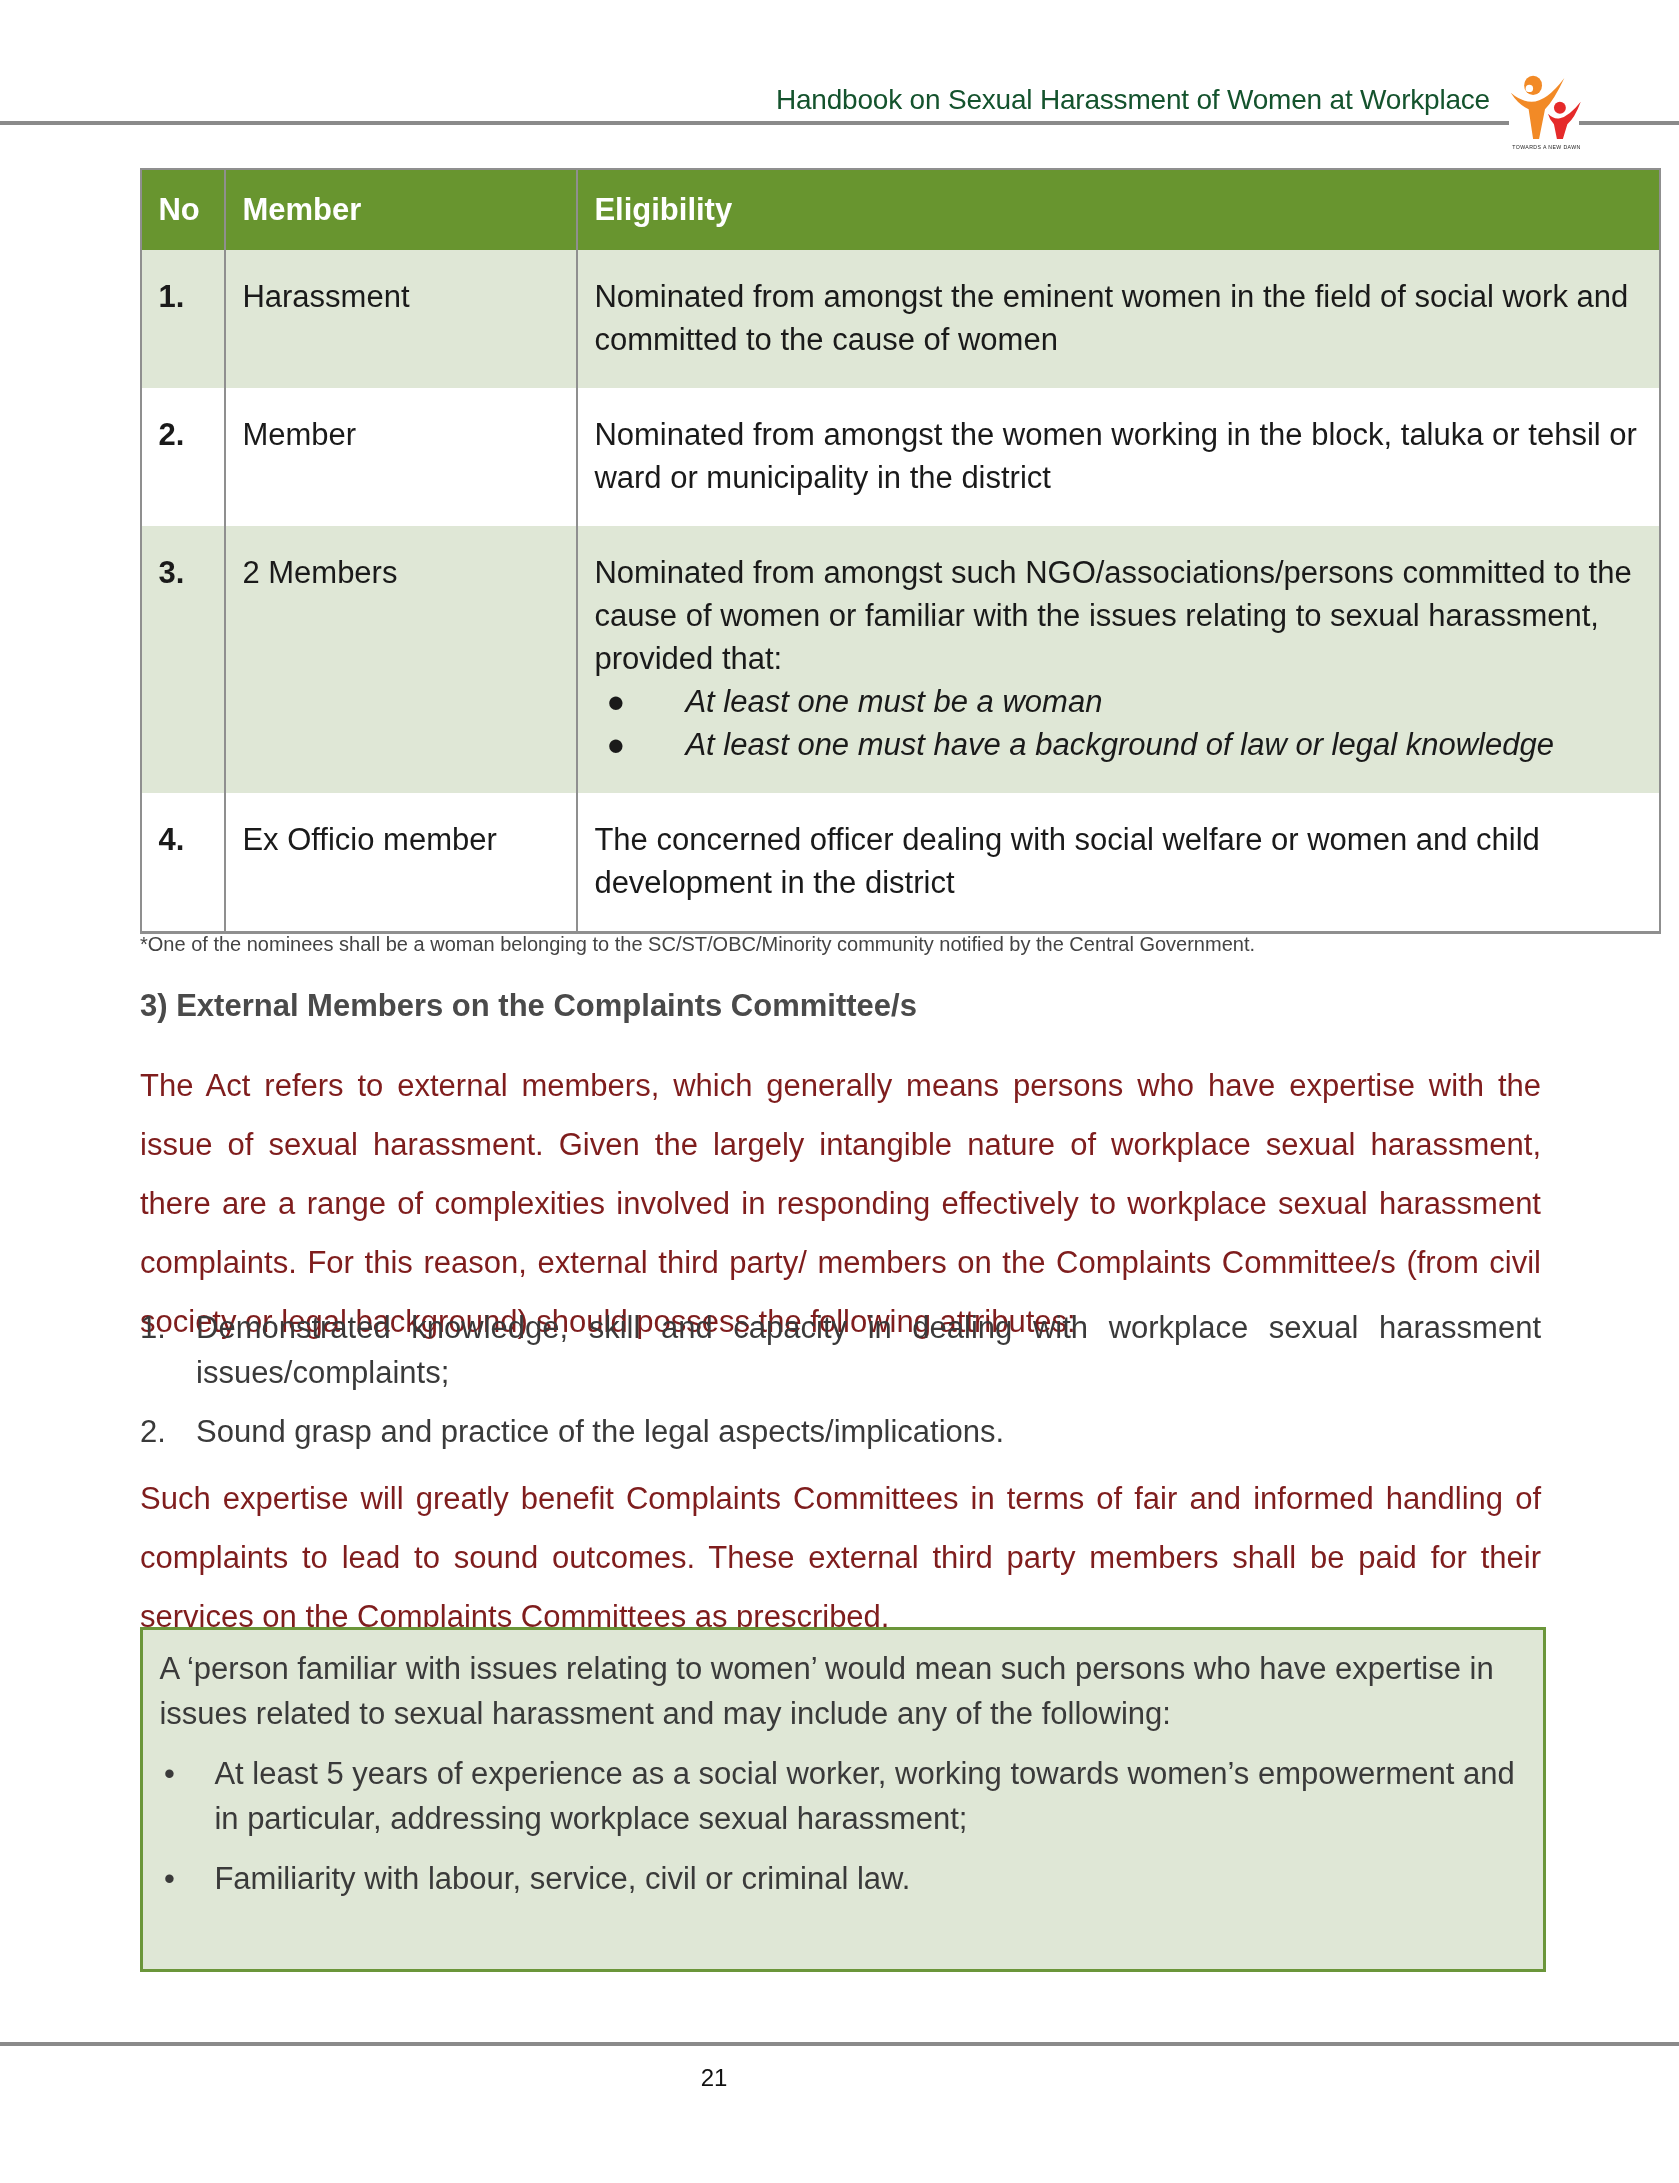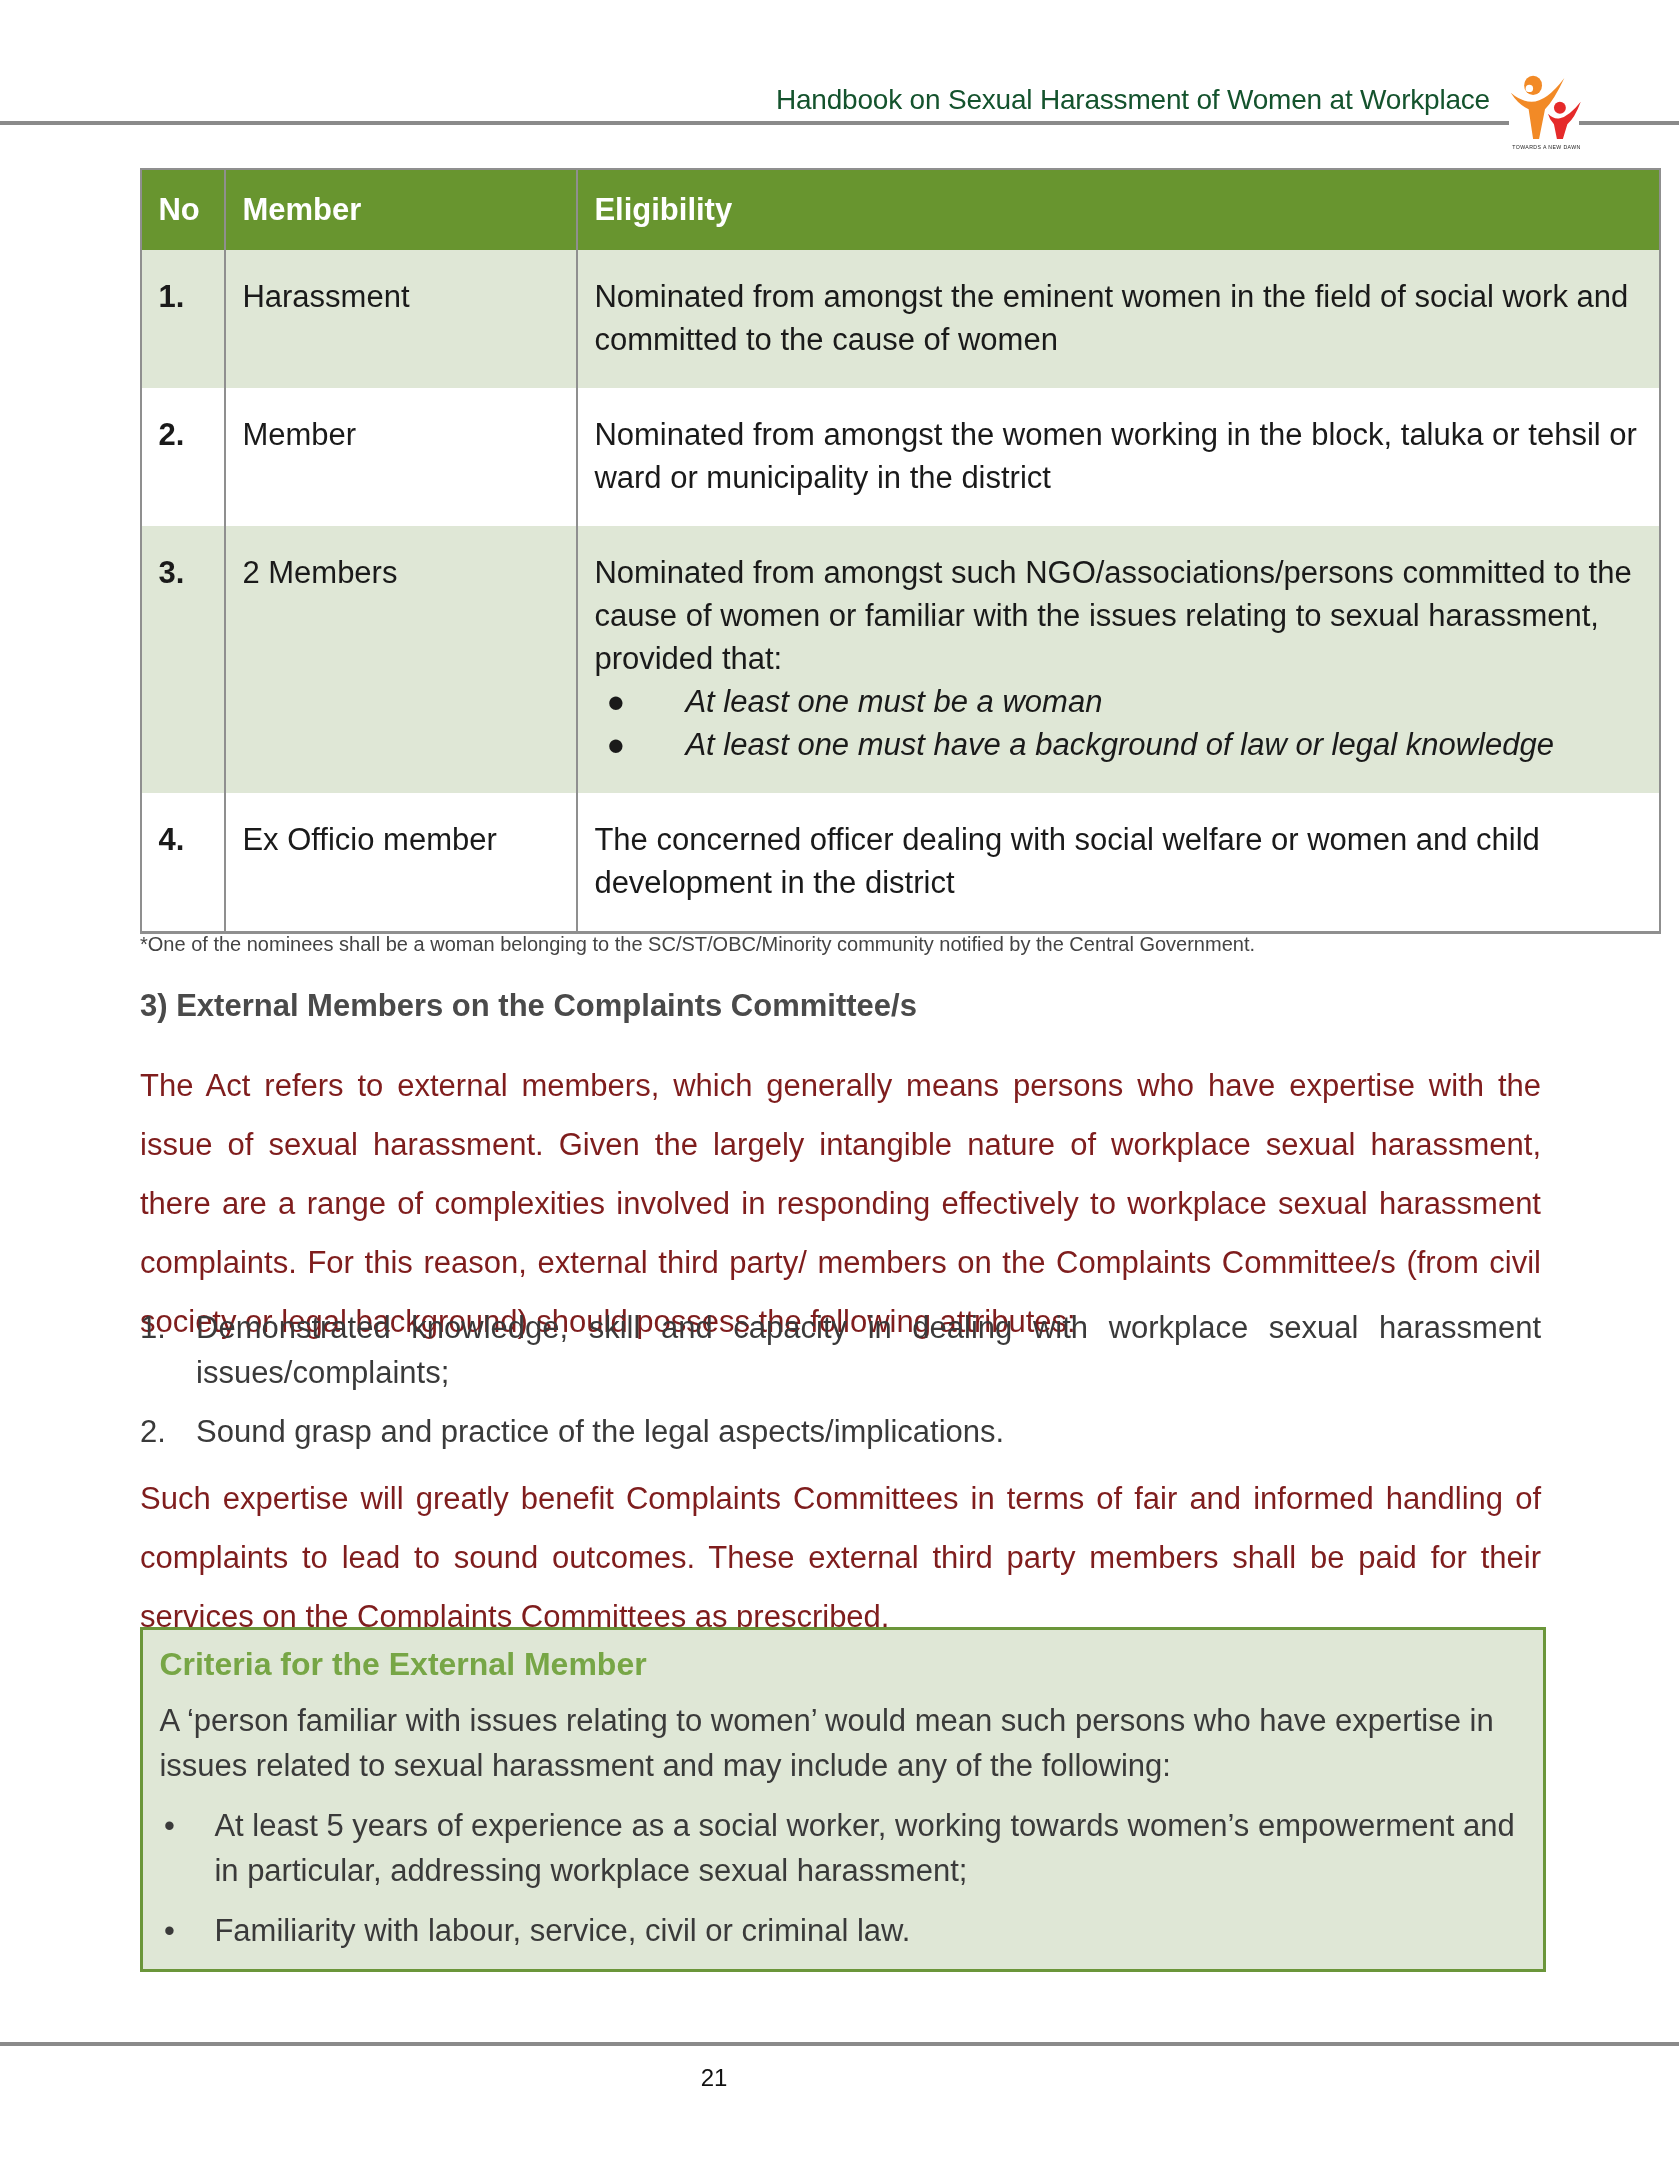--- a/index.html
+++ b/index.html
@@ -125,21 +125,20 @@
 <ol class="ol ol1">
   <li><span class="num">1.</span><span>Demonstrated knowledge, skill and capacity in dealing with workplace sexual harassment issues/complaints;</span></li>
 </ol>
 <ol class="ol ol2">
   <li><span class="num">2.</span><span>Sound grasp and practice of the legal aspects/implications.</span></li>
 </ol>
 
 <p class="para p2">Such expertise will greatly benefit Complaints Committees in terms of fair and informed handling of complaints to lead to sound outcomes. These external third party members shall be paid for their services on the Complaints Committees as prescribed.</p>
 
 <div class="criteria-box">
-  <div class="criteria-title">Criteria for the External Member</div>
   <div class="criteria-text">A ‘person familiar with issues relating to women’ would mean such persons who have expertise in issues related to sexual harassment and may include any of the following:</div>
   <ul class="criteria-list">
     <li><span class="dot">•</span><span>At least 5 years of experience as a social worker, working towards women’s empowerment and in particular, addressing workplace sexual harassment;</span></li>
     <li><span class="dot">•</span><span>Familiarity with labour, service, civil or criminal law.</span></li>
   </ul>
 </div>
 
 <div class="footer-rule"></div>
 <div class="page-number">21</div>
 

